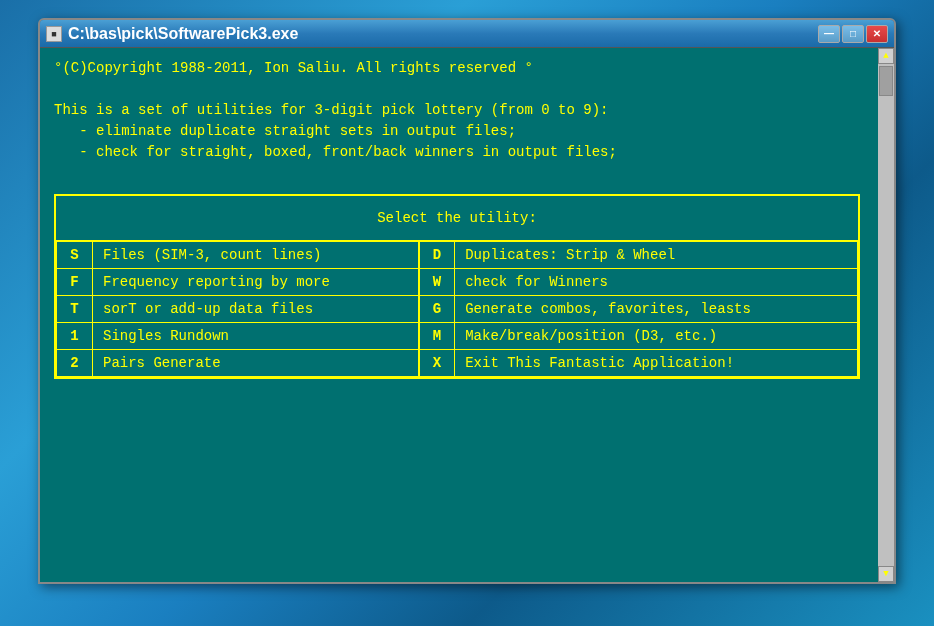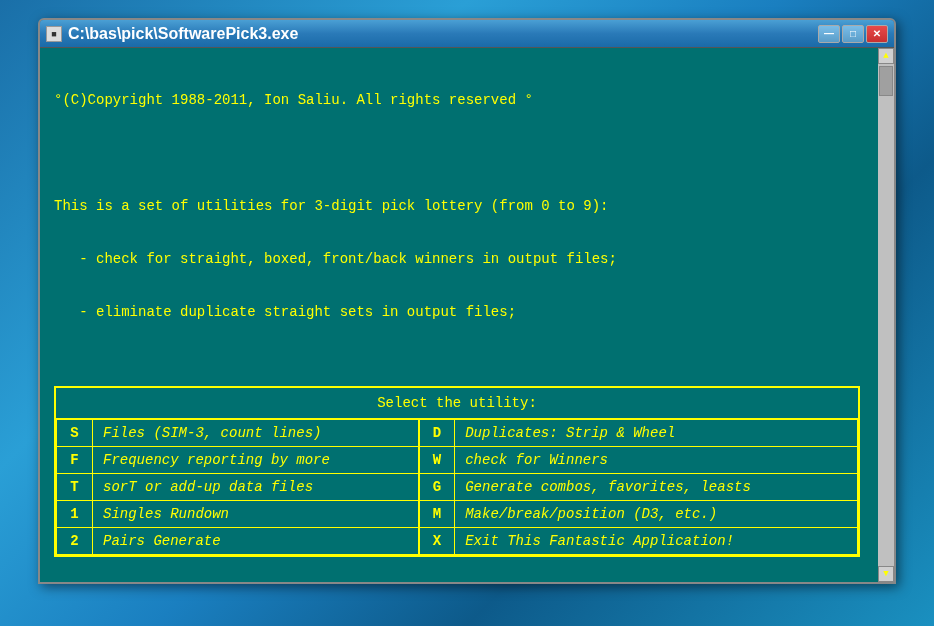--- a/index.html
+++ b/index.html
@@ -128,37 +128,36 @@
       margin-top: 2px;
     }
 
     .console-content {
       padding-right: 20px;
     }
 
     .line {
       line-height: 1.5;
       white-space: pre;
-      margin-top: 32px;
     }
 
     .line.empty {
       height: 21px;
     }
 
     
     .menu-table-wrapper {
       margin-top: 10px;
       border: 2px solid #ffff00;
     }
 
     .menu-header {
       background: #007070;
       text-align: center;
-      padding: 7px;
+      padding: 14px;
       border-bottom: 1px solid #ffff00;
       font-family: 'Courier New', Courier, monospace;
       font-size: 14px;
       color: #ffff00;
     }
 
     .menu-table {
       width: 100%;
       border-collapse: collapse;
     }
@@ -173,21 +172,20 @@
     }
 
     .menu-table td.key {
       width: 36px;
       text-align: center;
       font-weight: bold;
     }
 
     .menu-table td.desc {
       min-width: 200px;
-      font-style: italic;
     }
 
     .menu-table tr td:nth-child(3) {
       border-left: 2px solid #ffff00;
     }
   </style>
 </head>
 <body>
 
 <div class="window">
@@ -203,22 +201,22 @@
       <div class="title-btn close">✕</div>
     </div>
   </div>
 
   <div class="console">
     <div class="console-content">
 
       <div class="line">°(C)Copyright 1988-2011, Ion Saliu. All rights reserved °</div>
       <div class="line empty"></div>
       <div class="line">This is a set of utilities for 3-digit pick lottery (from 0 to 9):</div>
+      <div class="line">   - eliminate duplicate straight sets in output files;</div>
       <div class="line">   - check for straight, boxed, front/back winners in output files;</div>
-      <div class="line">   - eliminate duplicate straight sets in output files;</div>
       <div class="line empty"></div>
 
       <div class="menu-table-wrapper">
         <div class="menu-header">Select the utility:</div>
         <table class="menu-table">
           <tbody>
             <tr>
               <td class="key">S</td>
               <td class="desc">Files (SIM-3, count lines)</td>
               <td class="key">D</td>

